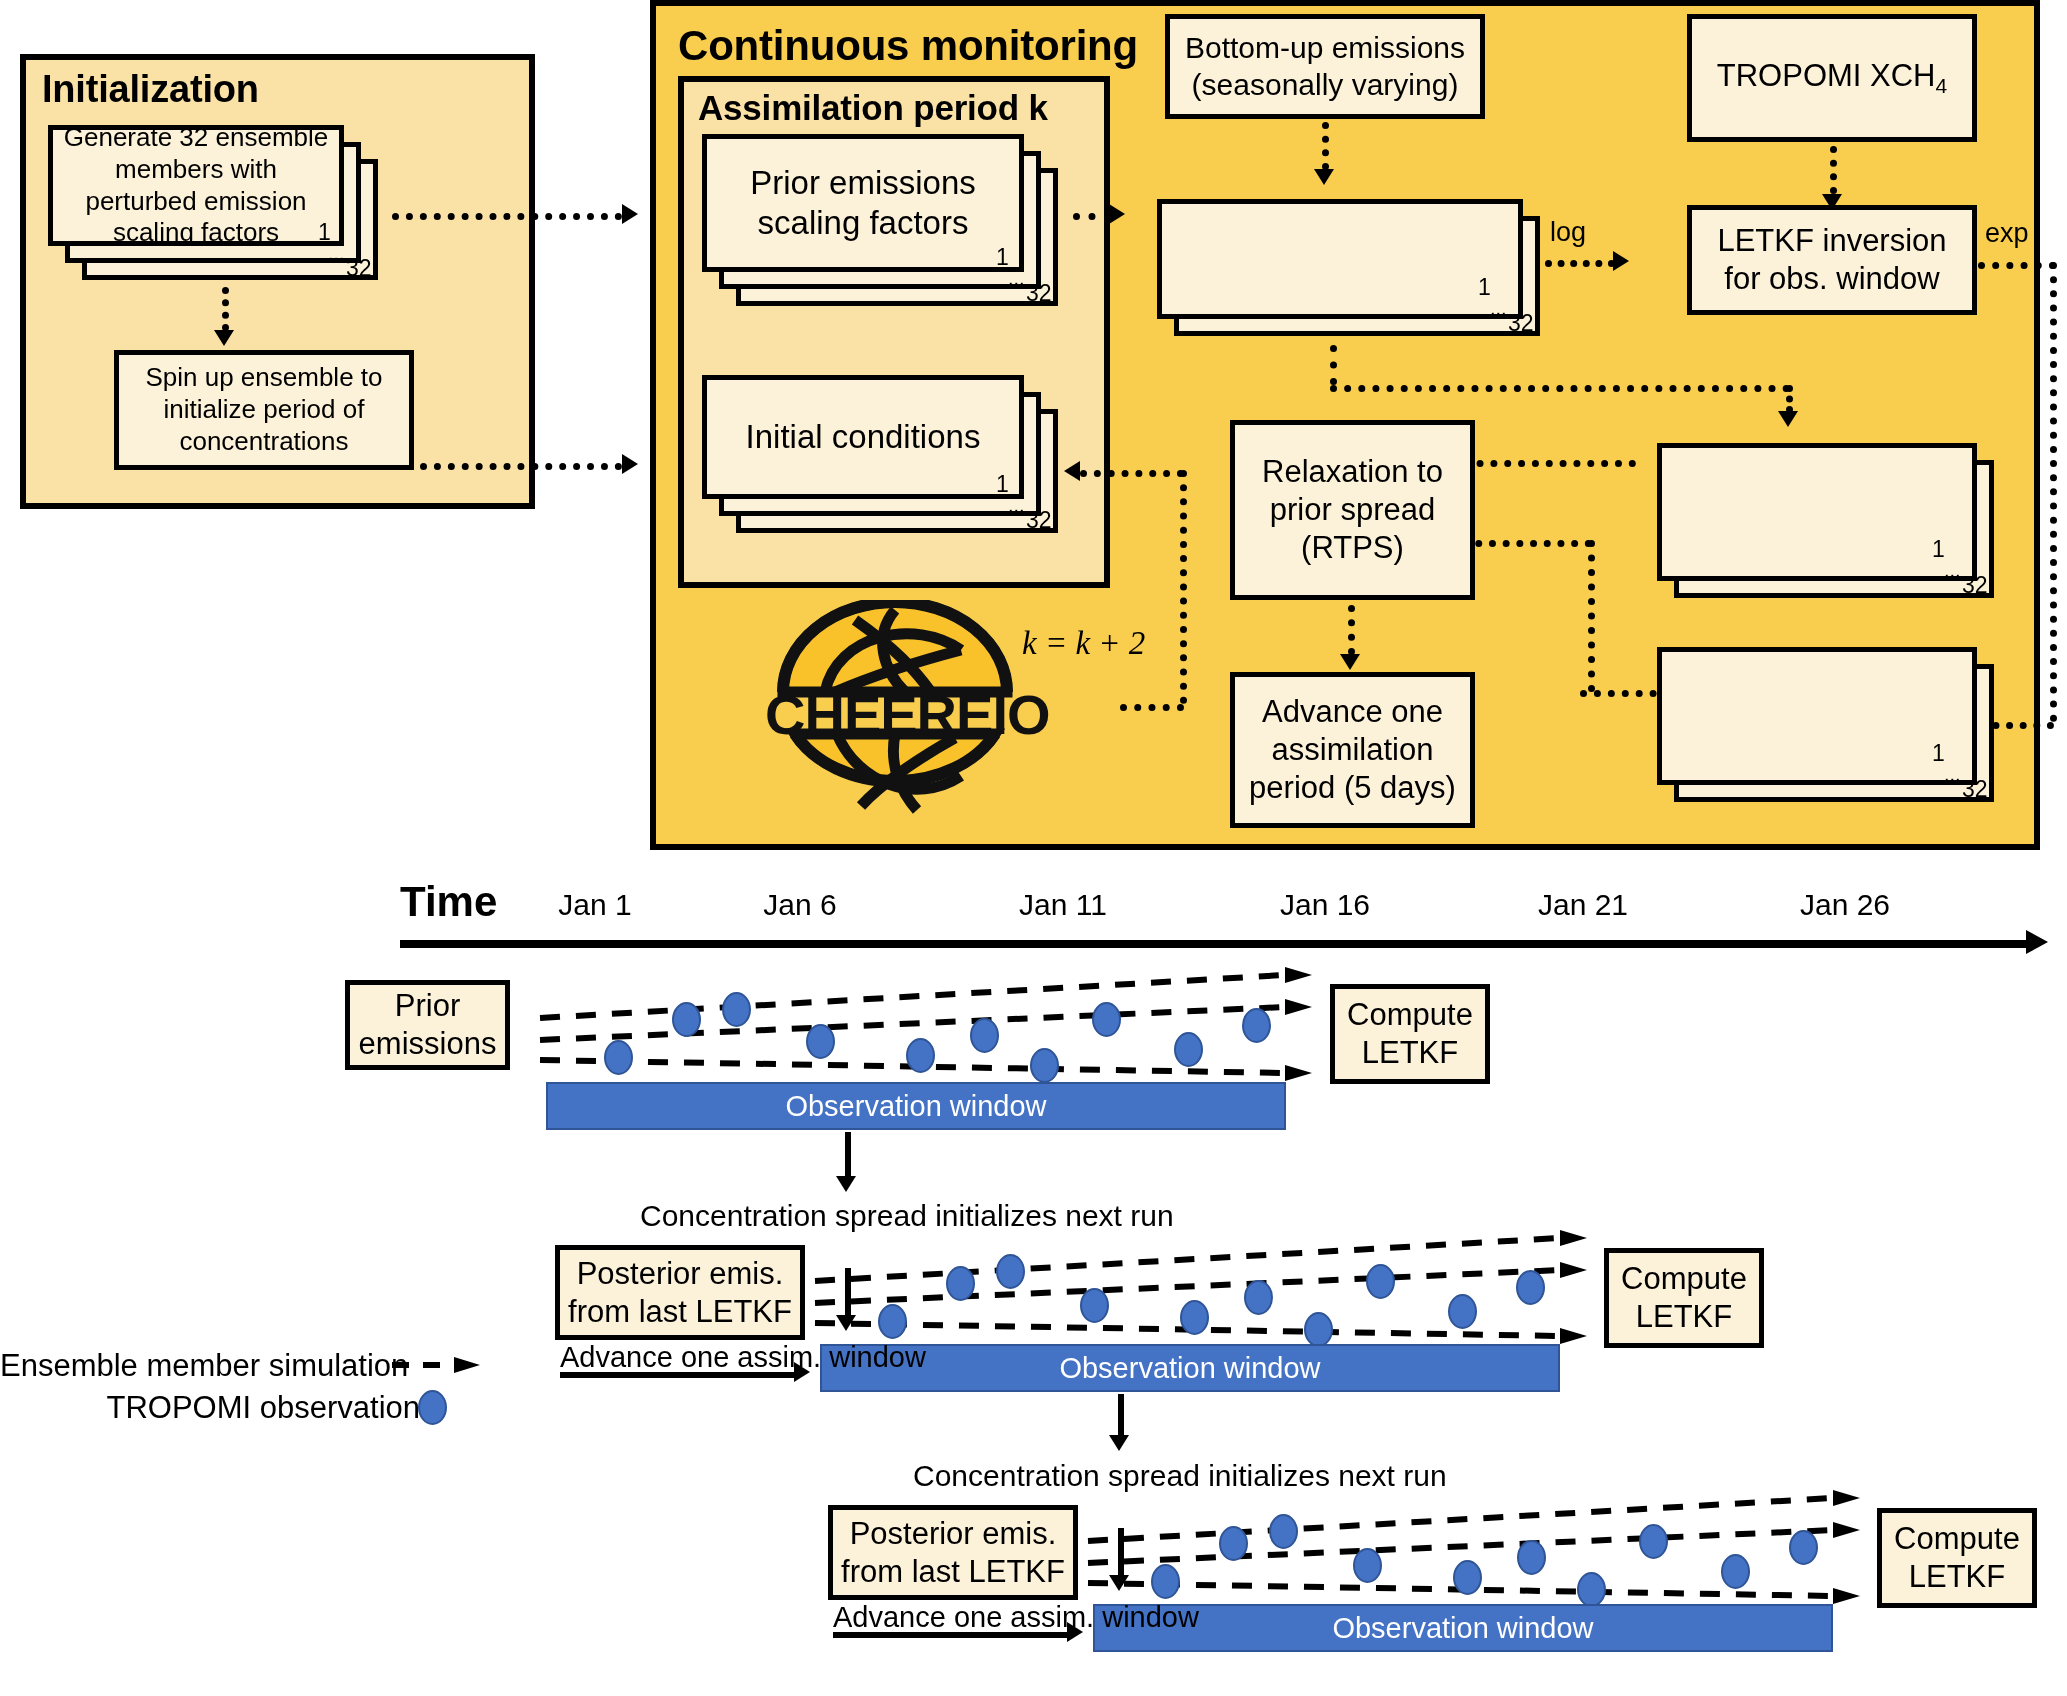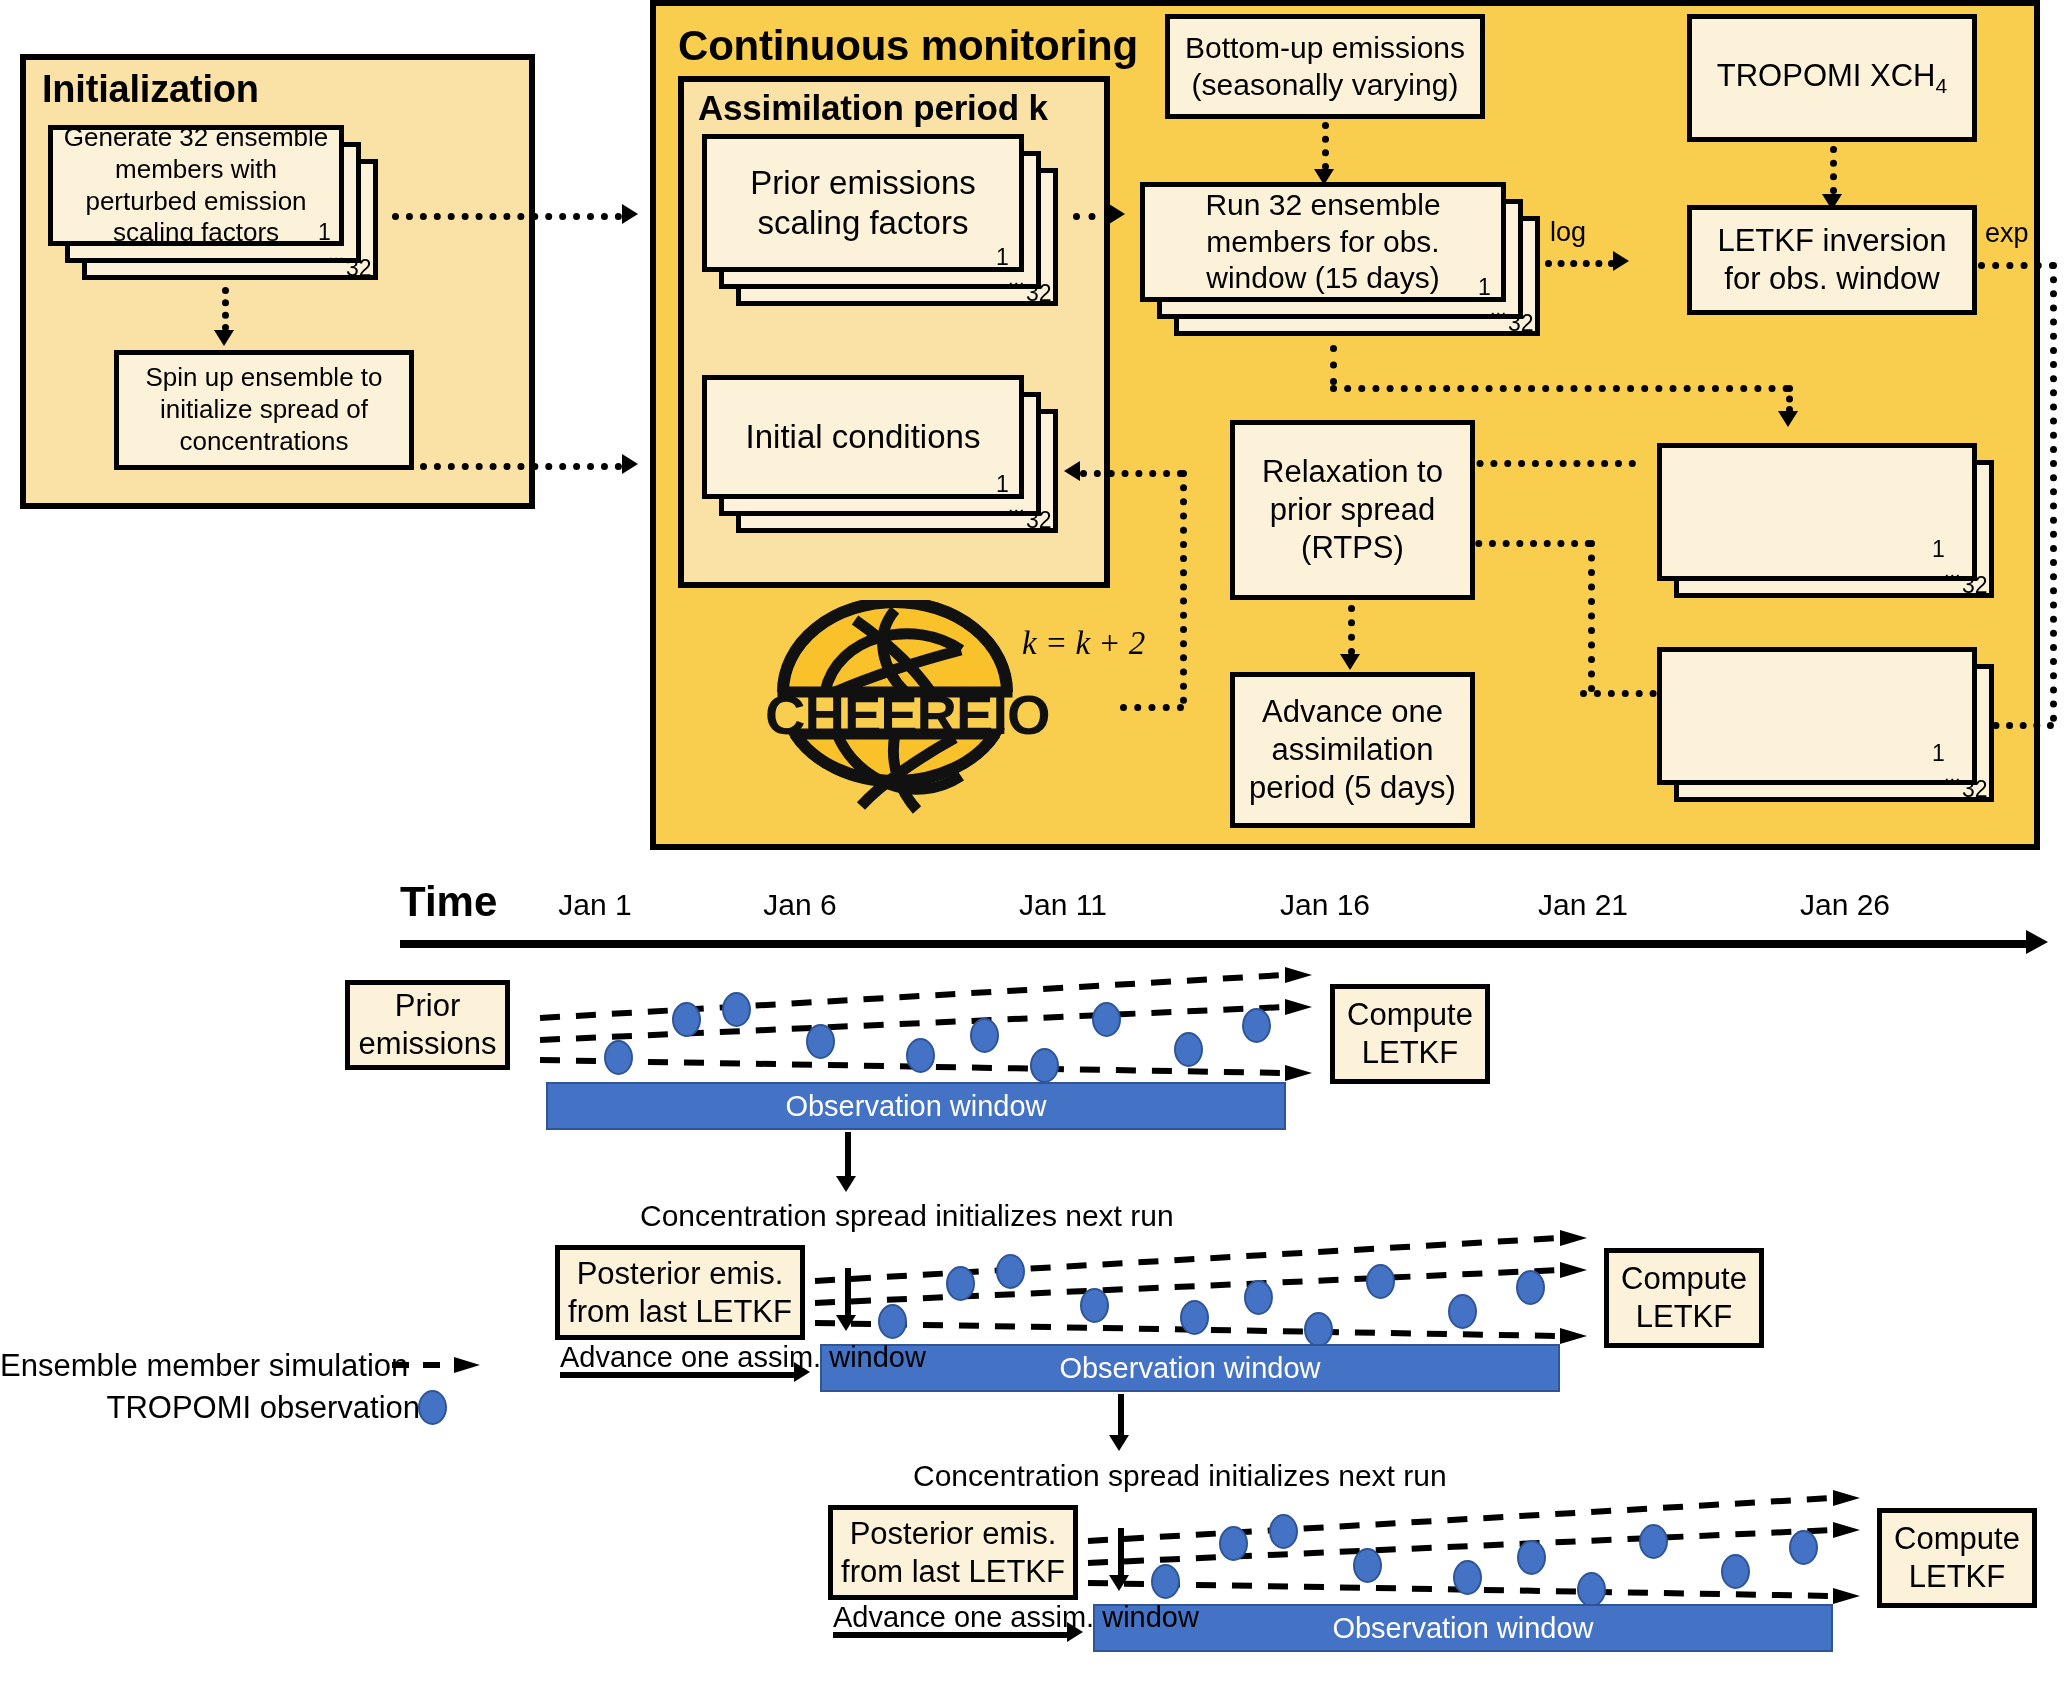--- a/index.html
+++ b/index.html
@@ -151,21 +151,21 @@
     </div>
     <div class="idx" style="left:270px;top:96px;">1</div>
     <div class="idx" style="left:280px;top:118px;font-size:20px;">...</div>
     <div class="idx" style="left:298px;top:132px;">32</div>
   </div>
 
   <div class="dot-v" style="left:222px;top:287px;height:44px;"></div>
   <div class="ahead down" style="left:214px;top:330px;"></div>
 
   <div class="node" style="left:114px;top:350px;width:300px;height:120px;font-size:26px;">
-    <span>Spin up ensemble to initialize spread of concentrations</span>
+    <span>Spin up ensemble to initialize period of concentrations</span>
   </div>
 
   <div class="dot-h" style="left:392px;top:213px;width:230px;"></div>
   <div class="ahead right" style="left:622px;top:204px;"></div>
 
   <div class="dot-h" style="left:420px;top:463px;width:202px;"></div>
   <div class="ahead right" style="left:622px;top:454px;"></div>
 
   <div class="panel gold" style="left:650px;top:0px;width:1390px;height:850px;"></div>
   <div class="panel-title" style="left:678px;top:22px;font-size:42px;">Continuous monitoring</div>
@@ -229,23 +229,20 @@
 
   <div class="node" style="left:1165px;top:14px;width:320px;height:105px;font-size:30px;">
     <span>Bottom-up emissions (seasonally varying)</span>
   </div>
   <div class="dot-v" style="left:1322px;top:122px;height:48px;"></div>
   <div class="ahead down" style="left:1314px;top:169px;"></div>
 
   <div class="stack" style="left:1140px;top:182px;width:400px;height:160px;">
     <div class="sheet s3" style="width:366px;height:120px;"></div>
     <div class="sheet s2" style="width:366px;height:120px;"></div>
-    <div class="sheet s1" style="width:366px;height:120px;font-size:30px;">
-      <span>Run 32 ensemble members for obs. window (15 days)</span>
-    </div>
     <div class="idx" style="left:338px;top:94px;">1</div>
     <div class="idx" style="left:350px;top:116px;font-size:20px;">...</div>
     <div class="idx" style="left:368px;top:130px;">32</div>
   </div>
 
   <div class="edge-label" style="left:1550px;top:217px;">log</div>
   <div class="dot-h" style="left:1545px;top:260px;width:70px;"></div>
   <div class="ahead right" style="left:1613px;top:251px;"></div>
 
   <div class="node" style="left:1687px;top:14px;width:290px;height:128px;font-size:31px;">

